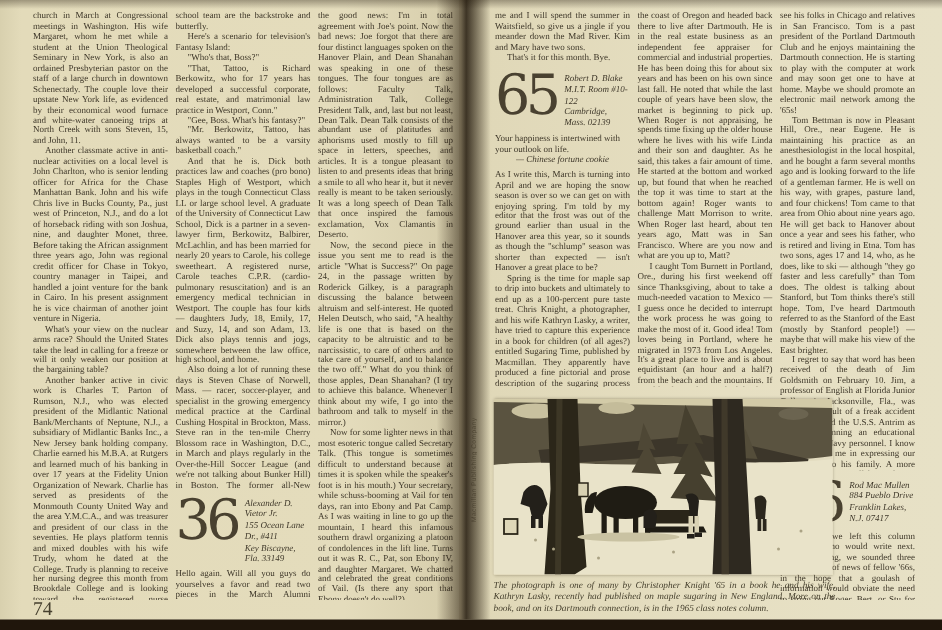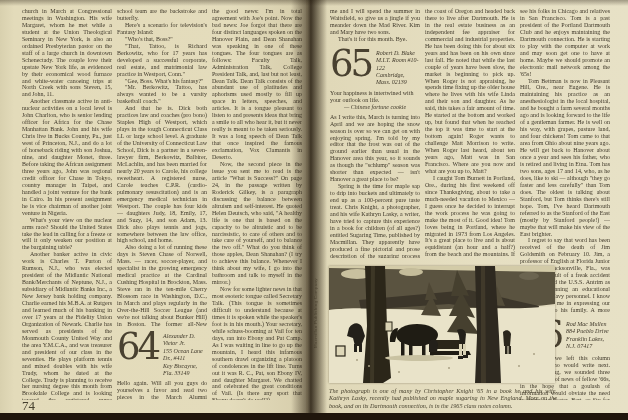--- a/index.html
+++ b/index.html
@@ -60,21 +60,21 @@
           <p>school team are the backstroke and butterfly.</p>
           <p>Here's a scenario for television's Fantasy Island:</p>
           <p>"Who's that, Boss?"</p>
           <p>"That, Tattoo, is Richard Berkowitz, who for 17 years has developed a successful corporate, real estate, and matrimonial law practice in Westport, Conn."</p>
           <p>"Gee, Boss. What's his fantasy?"</p>
           <p>"Mr. Berkowitz, Tattoo, has always wanted to be a varsity basketball coach."</p>
           <p>And that he is. Dick both practices law and coaches (pro bono) Staples High of Westport, which plays in the tough Connecticut Class LL or large school level. A graduate of the University of Connecticut Law School, Dick is a partner in a seven-lawyer firm, Berkowitz, Balbirer, McLachlin, and has been married for nearly 20 years to Carole, his college sweetheart. A registered nurse, Carole teaches C.P.R. (cardio-pulmonary resuscitation) and is an emergency medical technician in Westport. The couple has four kids — daughters Judy, 18, Emily, 17, and Suzy, 14, and son Adam, 13. Dick also plays tennis and jogs, somewhere between the law office, high school, and home.</p>
           <p>Also doing a lot of running these days is Steven Chase of Norwell, Mass. — racer, soccer-player, and specialist in the growing emergency medical practice at the Cardinal Cushing Hospital in Brockton, Mass. Steve ran in the ten-mile Cherry Blossom race in Washington, D.C., in March and plays regularly in the Over-the-Hill Soccer League (and we're not talking about Bunker Hill) in Boston. The former all-New England college player describes himself as the "second oldest ambulatory competitor" in the annual College alumni soccer game held each fall. Steve started medical practice as an internist after graduating from Georgetown Medical School. He and his wife Katherine, a Boston attorney, have a four-year-old daughter, Sarah.</p>
         </div>
       <div class="sechead">
-        <div class="numeral">64</div>
+        <div class="numeral">36</div>
         <div class="secinfo">
           <div>Alexander D. Vietor Jr.</div>
           <div>155 Ocean Lane Dr., #411</div>
           <div>Key Biscayne, Fla. 33149</div>
         </div>
       </div>
       <div class="tblock">
           <p>Hello again. Will all you guys do yourselves a favor and read two pieces in the March Alumni Magazine. First, read Joseph Triolo's letter to the editor regarding an interview by the Magazine with Dean Shanahan. Joe wrote one hell of a letter. (He talked about epistemology and everything.) But I have some good news and some bad news regarding this letter. First</p>
         </div>
     </div>

